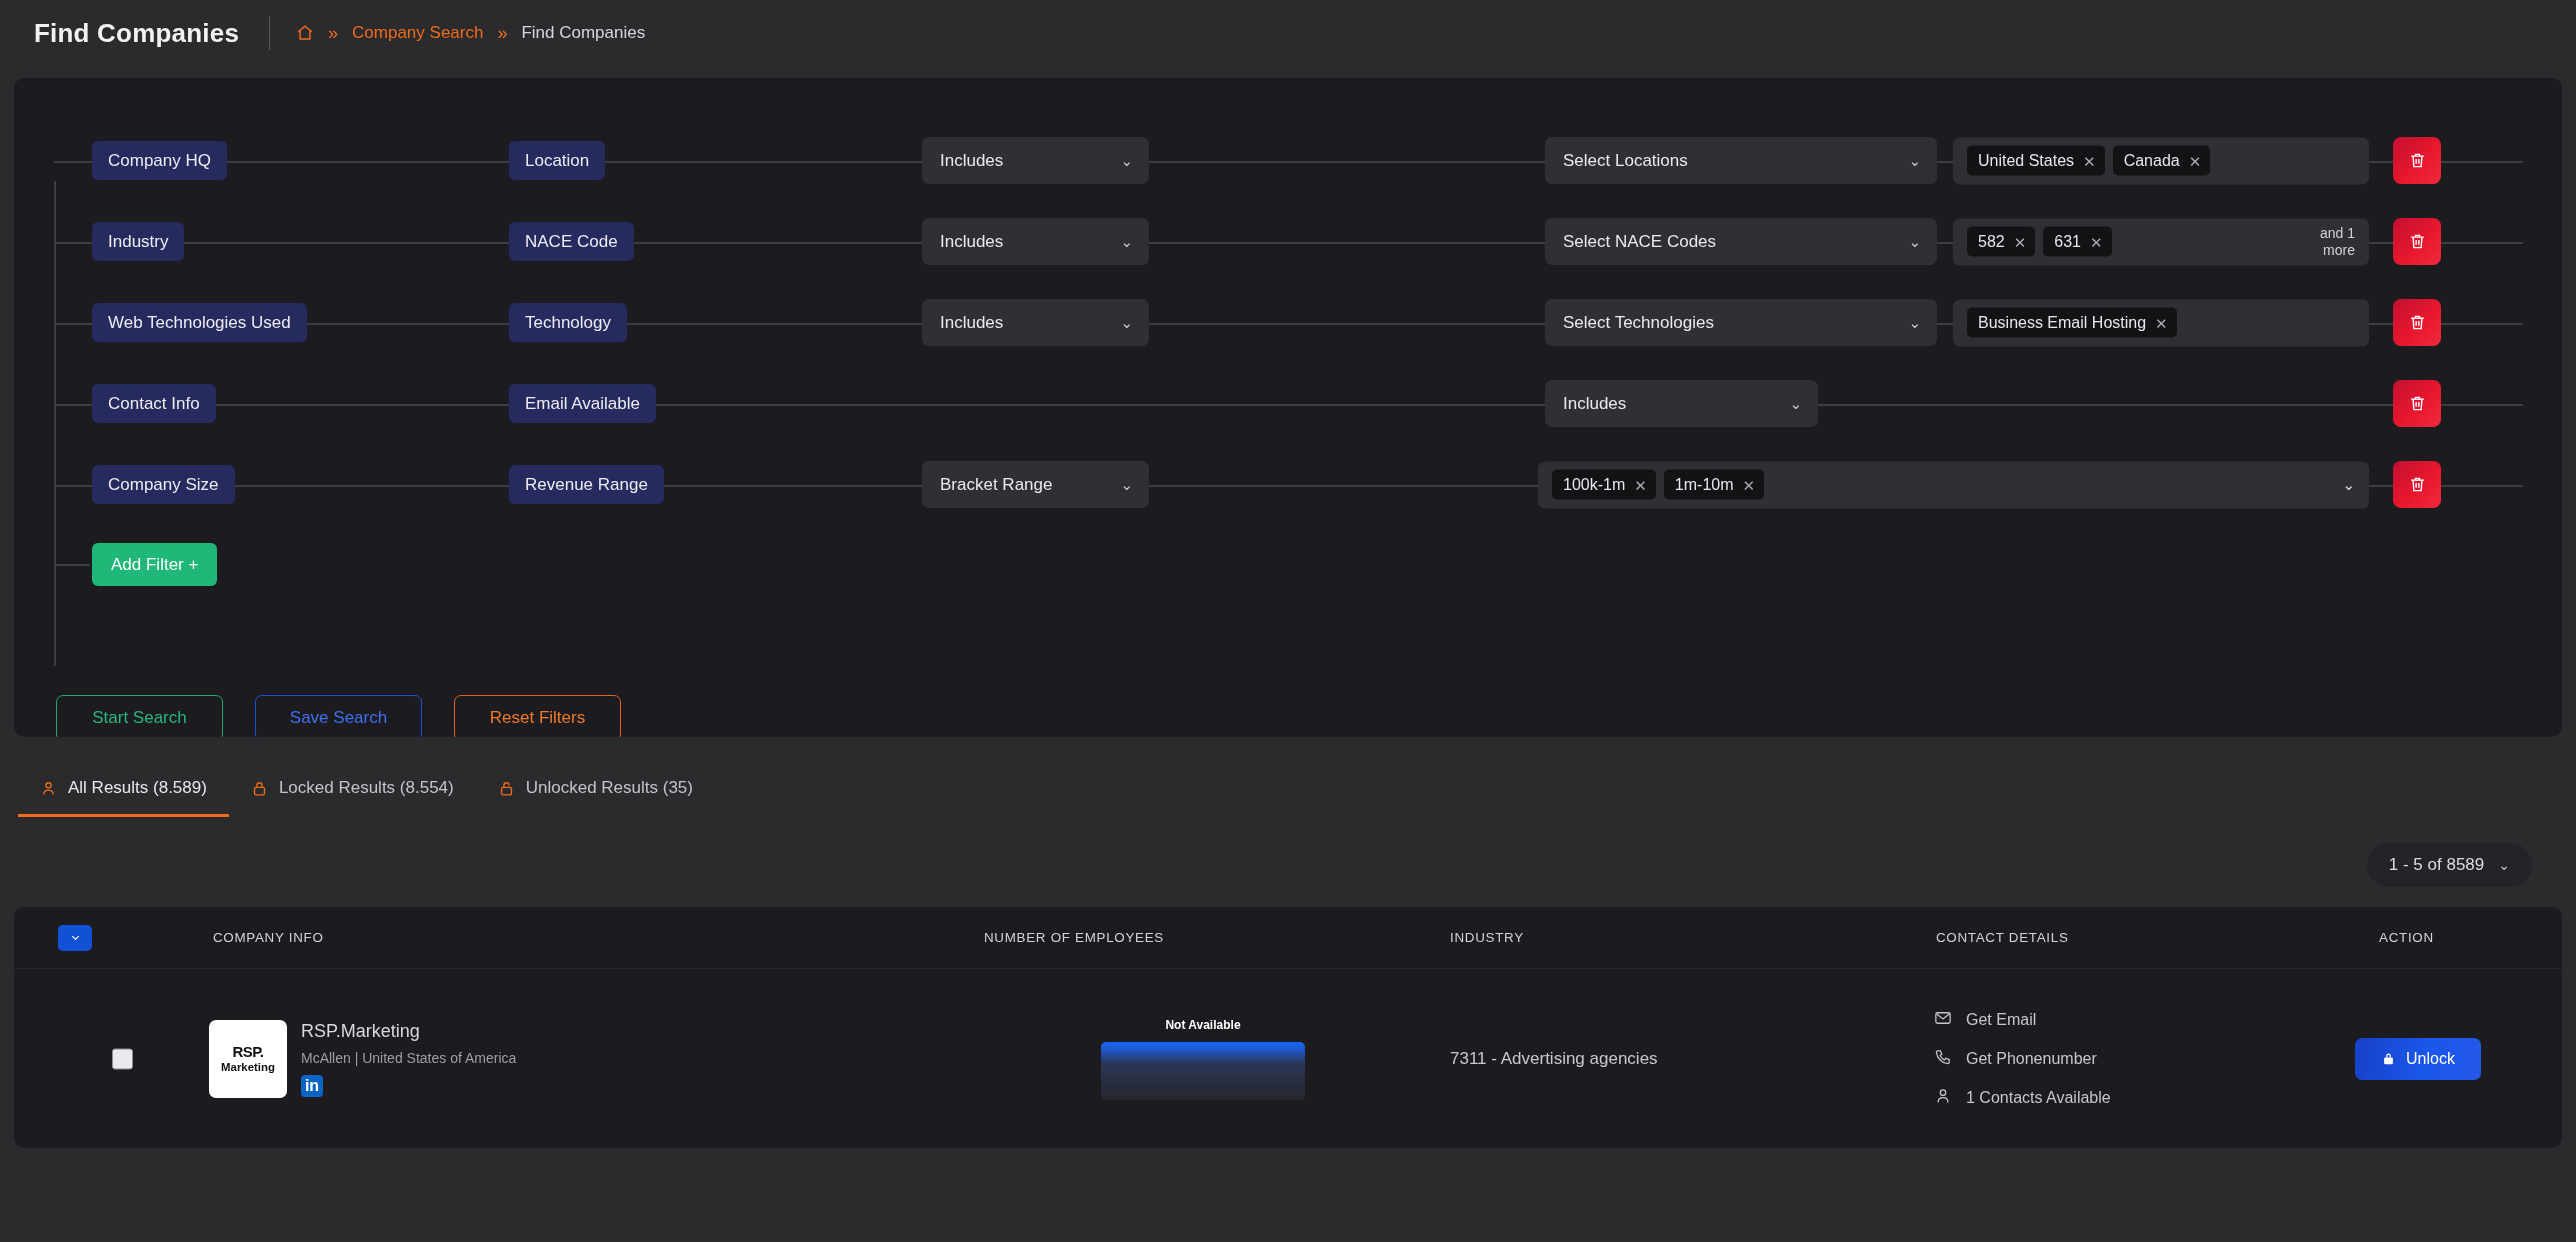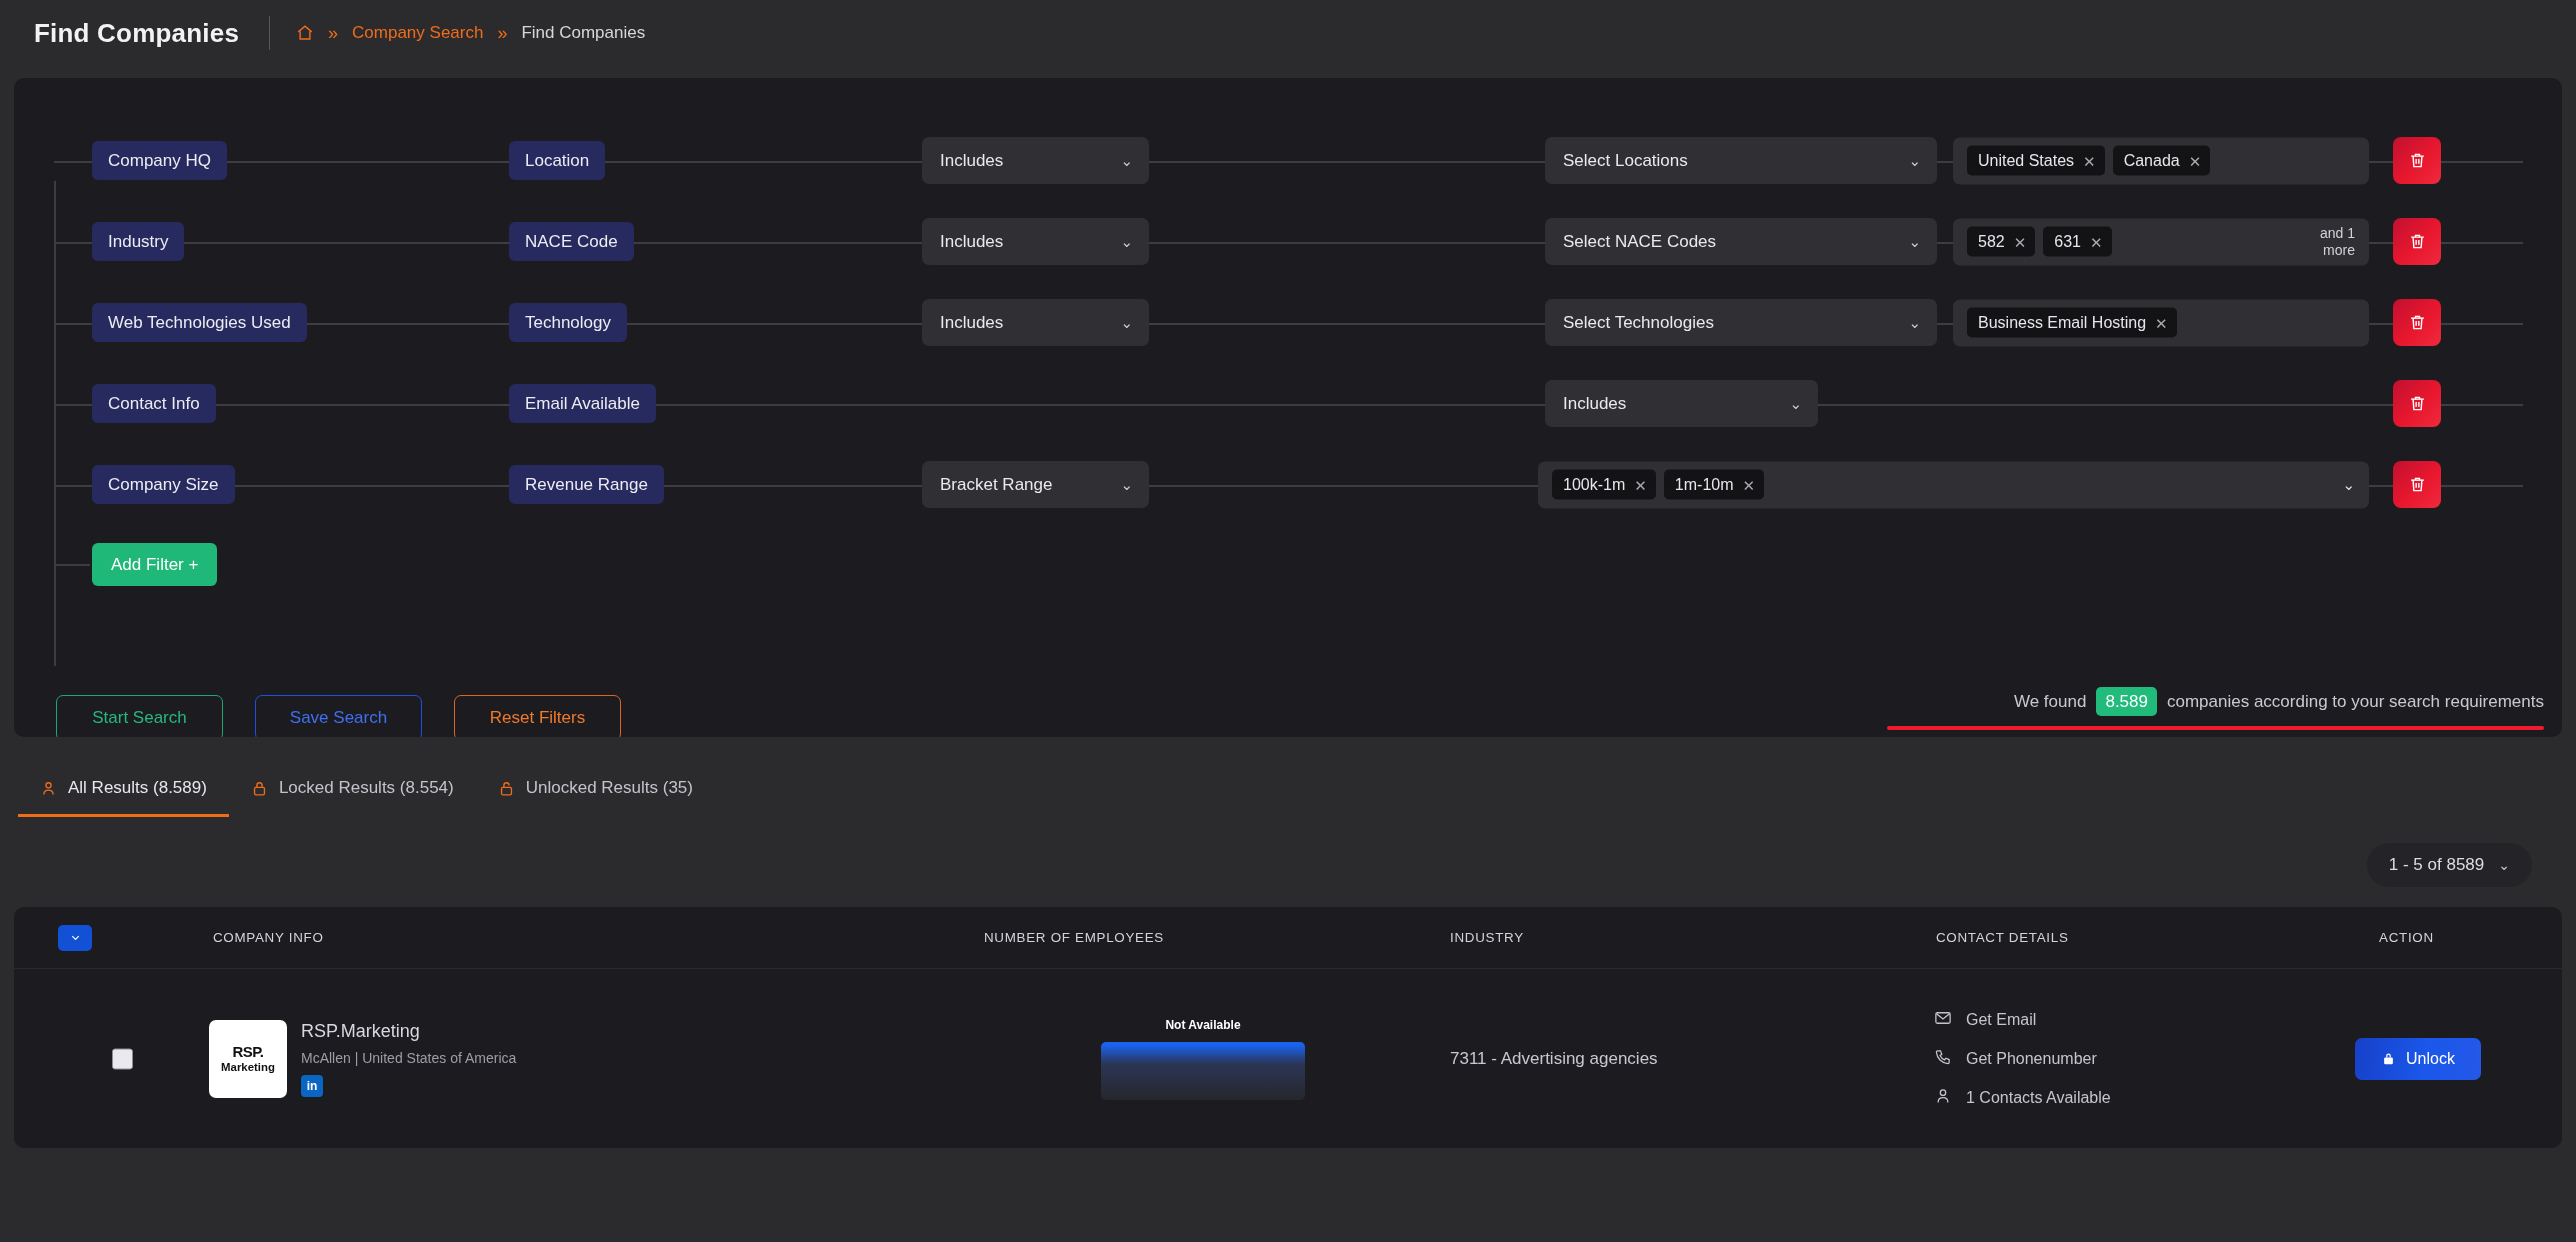--- a/index.html
+++ b/index.html
@@ -345,21 +345,21 @@
 
   .cinfo { position: absolute; left: 287px; top: 50%; transform: translateY(-50%); }
   .cname { font-size: 18px; color: #d8d8df; }
   .cmeta { font-size: 14px; color: #9d9da7; margin-top: 8px; }
   .li {
     margin-top: 9px;
     width: 22px; height: 22px;
     background: #0a66c2;
     border-radius: 4px;
     display: flex; align-items: center; justify-content: center;
-    color: #fff; font-weight: 700; font-size: 12px;
+    color: #fff; font-weight: 700; font-size: 16px;
     cursor: pointer;
   }
 
   .empcell {
     position: absolute;
     left: 1087px; top: 50%; transform: translateY(-50%);
     width: 204px;
     text-align: center;
   }
   .emplabel { font-size: 12px; font-weight: 700; color: #ffffff; }
@@ -566,28 +566,20 @@
       <button class="btn-add">Add Filter +</button>
     </div>
   </div>
 
   <div class="actionbar">
     <button class="obtn ob-green">Start Search</button>
     <button class="obtn ob-blue">Save Search</button>
     <button class="obtn ob-orange">Reset Filters</button>
   </div>
 
-  <div class="found">
-    <div class="found-line">
-      <span>We found</span>
-      <span class="found-badge">8.589</span>
-      <span>companies according to your search requirements</span>
-    </div>
-    <div class="found-bar"></div>
-  </div>
 </div>
 
 <div class="tabs">
   <div class="tab active">
     <span>
       <svg width="17" height="17" viewBox="0 0 24 24" fill="none" stroke="#ef6c1a" stroke-width="1.9">
         <circle cx="12" cy="7.5" r="3.6"></circle>
           <path d="M5.5 20.5c0-4 3-6.2 6.5-6.2s6.5 2.2 6.5 6.2"></path>
       </svg>
     </span>

